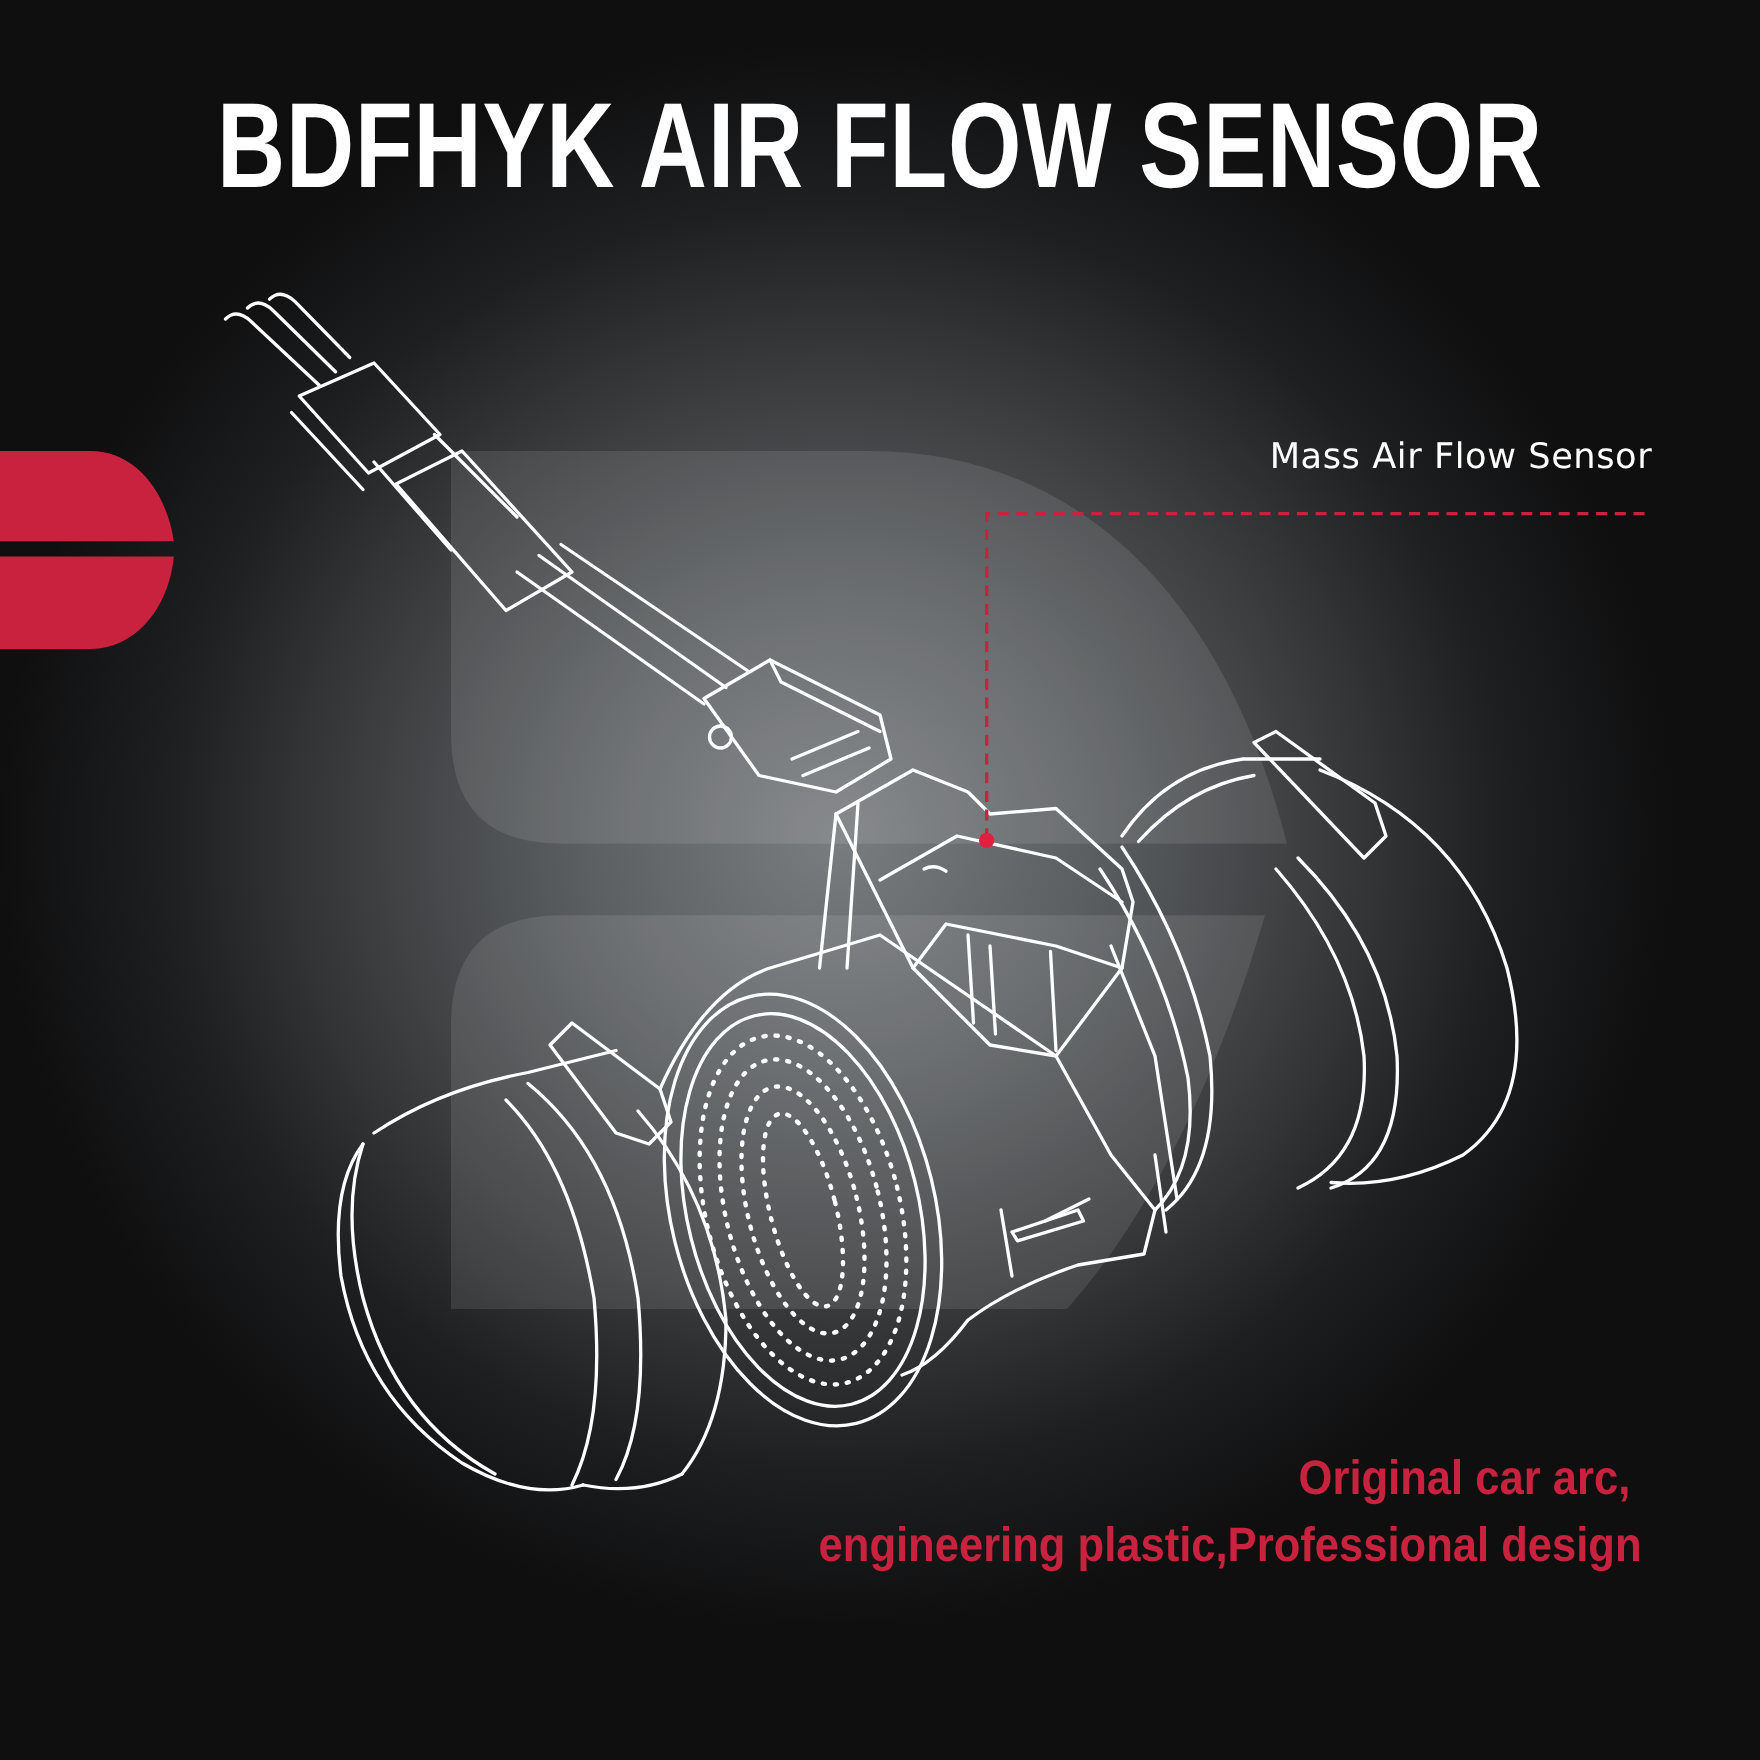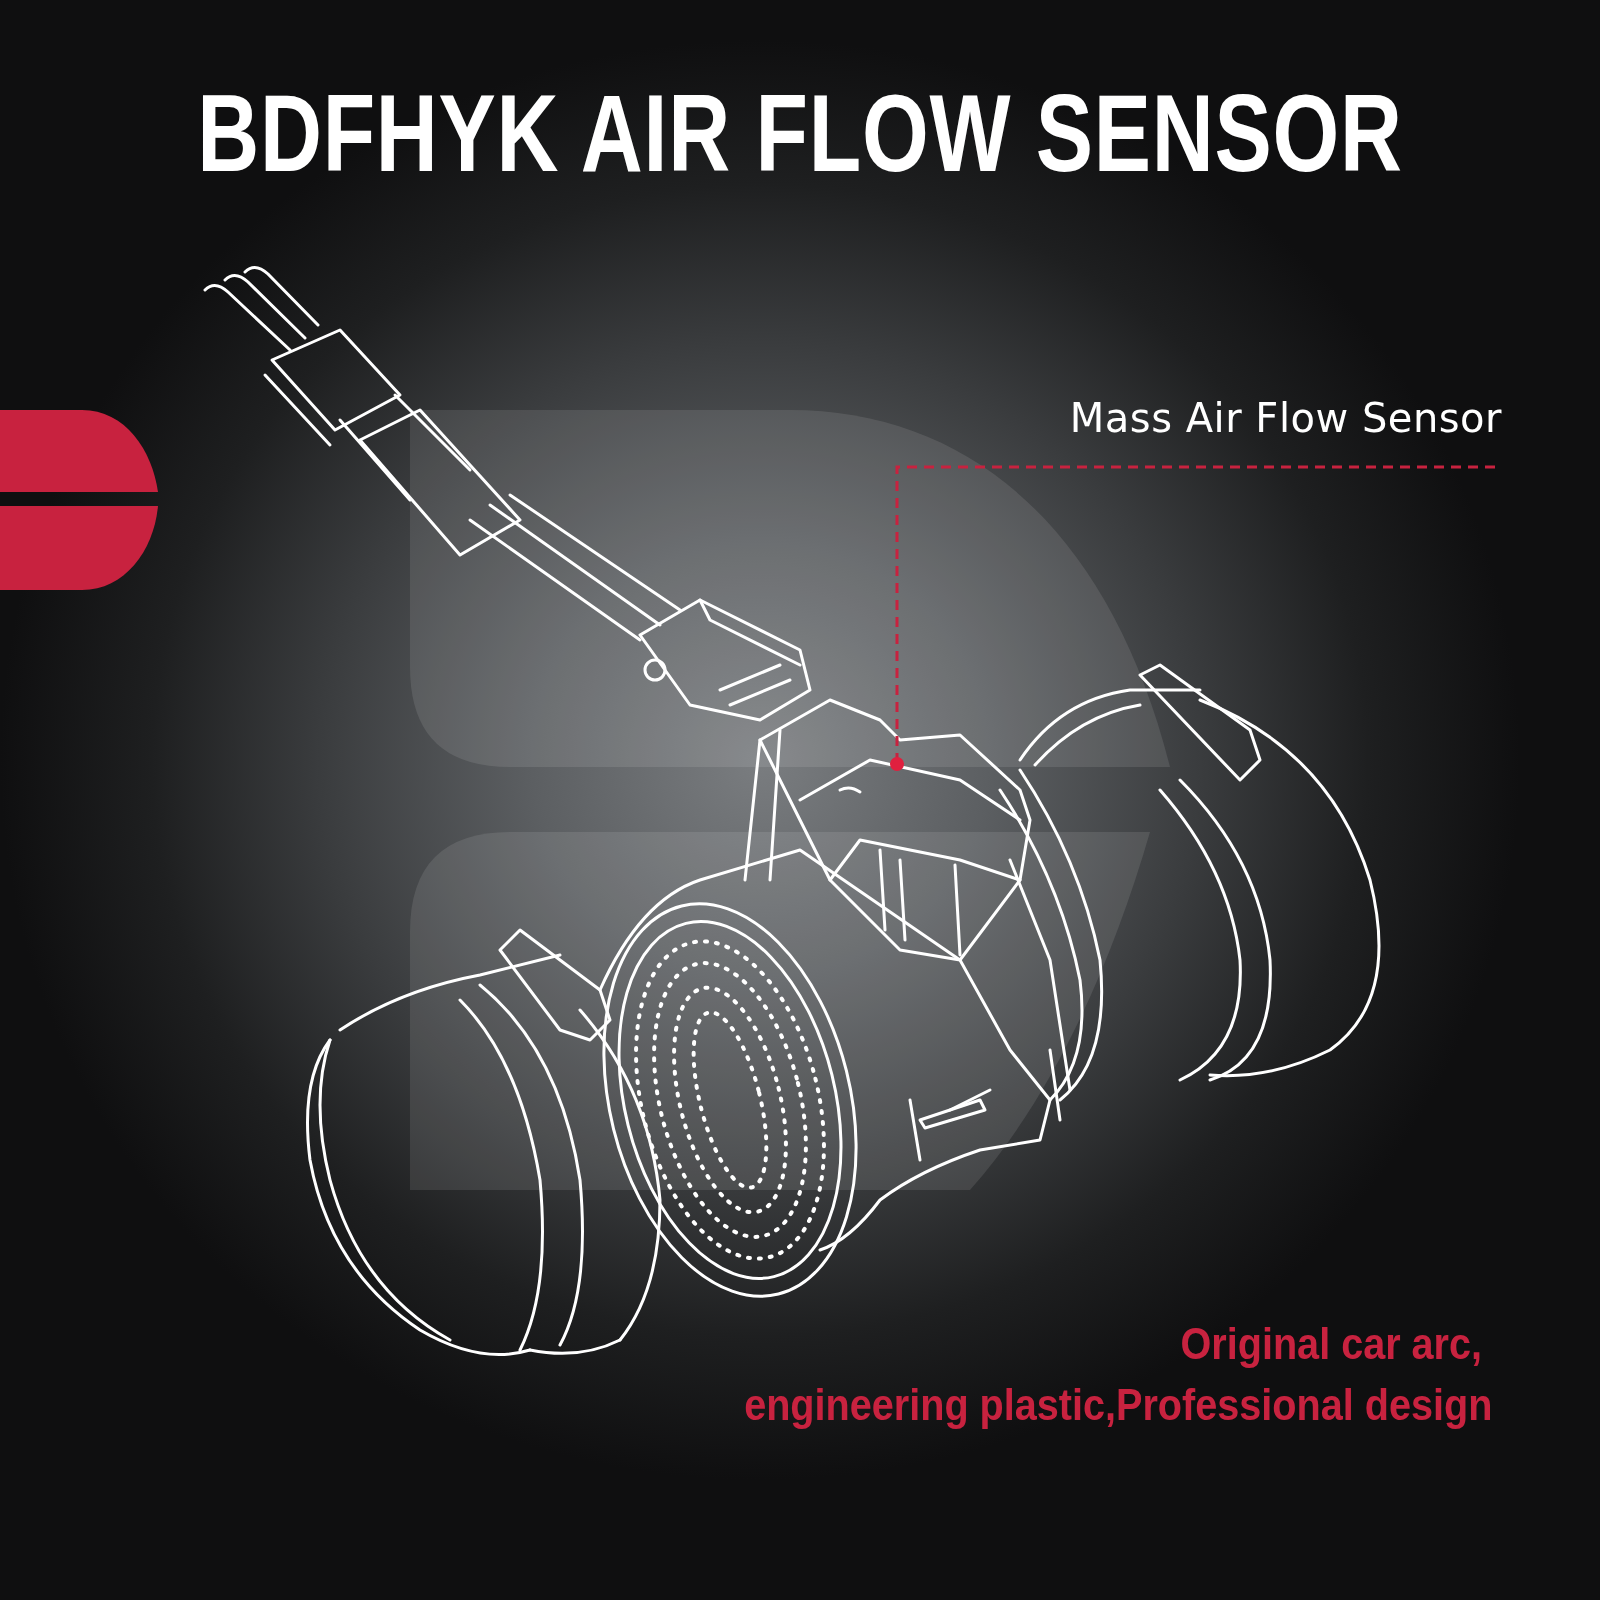--- a/index.html
+++ b/index.html
@@ -23,21 +23,21 @@
       letter-spacing: 1px;
       transform: scaleX(0.78);
       transform-origin: 800px 0;
       line-height: 1;
     }
     .brand-mark { position: absolute; left: 0; top: 410px; width: 160px; height: 182px; }
     .watermark { position: absolute; left: 410px; top: 410px; width: 780px; height: 780px; pointer-events: none; }
     .drawing { position: absolute; left: 0; top: 0; width: 1600px; height: 1600px; }
     .callout-label {
       position: absolute; top: 395px; right: 98px;
-      color: #ffffff; font-size: 40px; font-weight: 400;
+      color: #ffffff; font-size: 32px; font-weight: 400;
       font-family: "DejaVu Sans", sans-serif;
       letter-spacing: 0.5px;
     }
     .callout-line { position: absolute; left: 0; top: 0; width: 1600px; height: 1600px; pointer-events: none; }
     .tagline {
       position: absolute; right: 108px; text-align: right;
       font-weight: 700; font-size: 44px; line-height: 1;
       font-family: "Liberation Sans", sans-serif;
       transform: scaleX(0.9); transform-origin: right top;
     }

